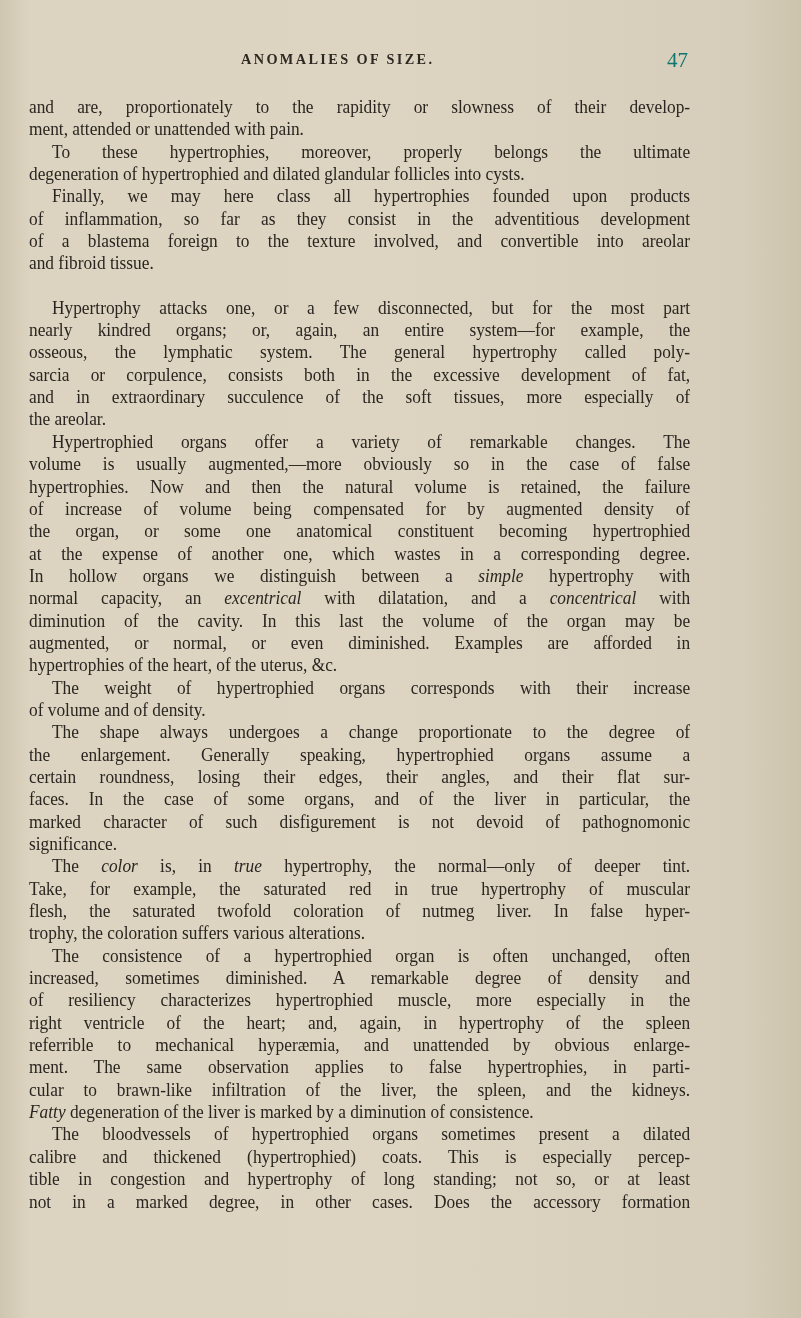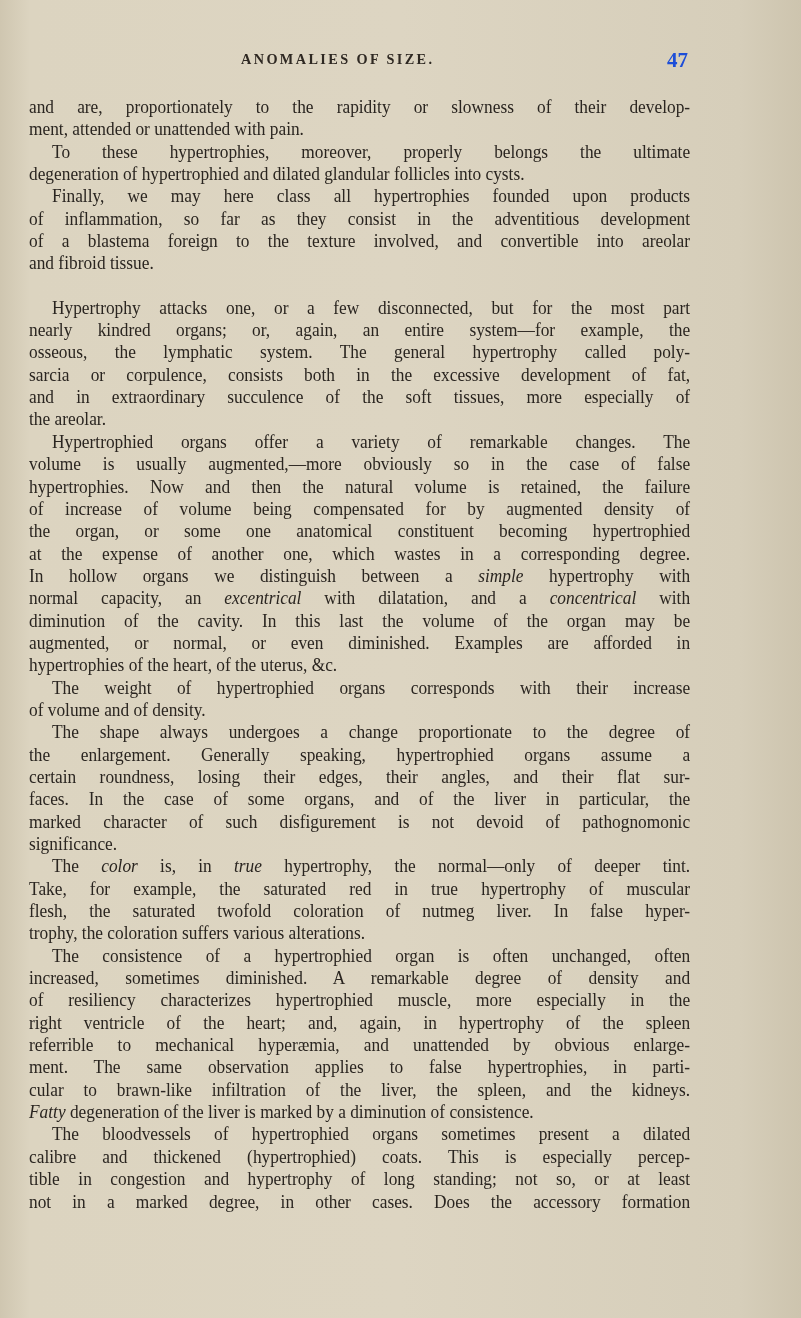--- a/index.html
+++ b/index.html
@@ -39,22 +39,22 @@
       font-weight: bold;
       color: #2e2822;
       transform: scaleX(0.92);
       transform-origin: left;
     }
     .page-number {
       position: absolute;
       right: 2px;
       top: 0;
       font-size: 21px;
-      font-weight: bold;
-      color: #1d4ed8;
+      font-weight: normal;
+      color: #0f766e;
     }
     .body-text {
       position: absolute;
       top: 96px;
       left: 0;
       width: 661px;
       font-size: 19.6px;
       line-height: 22.35px;
       text-align: justify;
       transform: scaleX(0.885);

